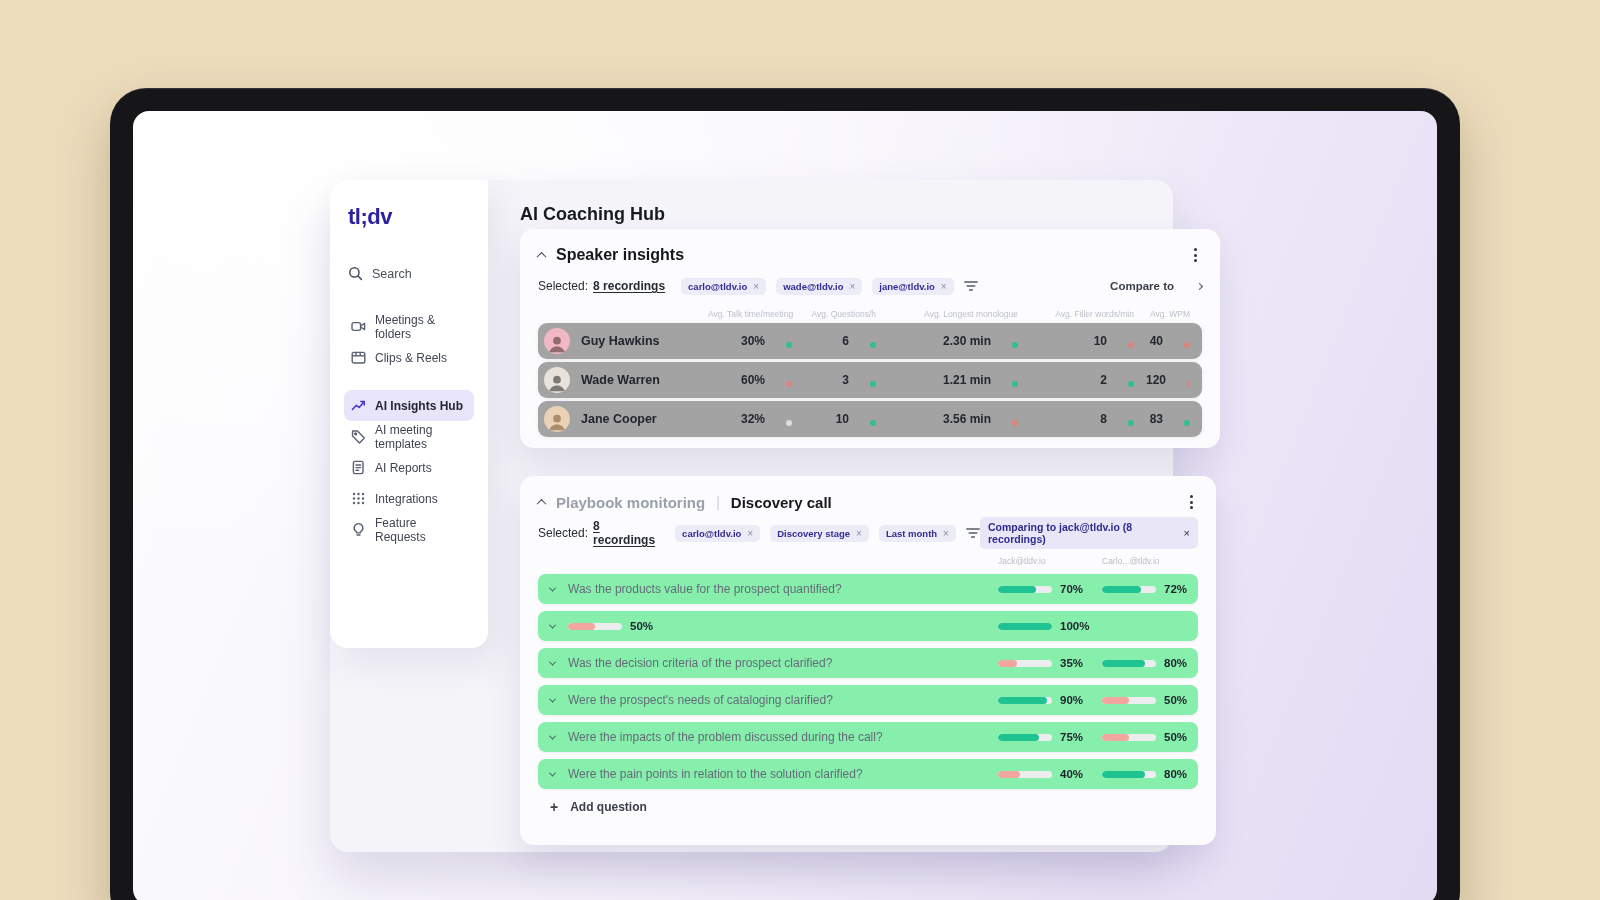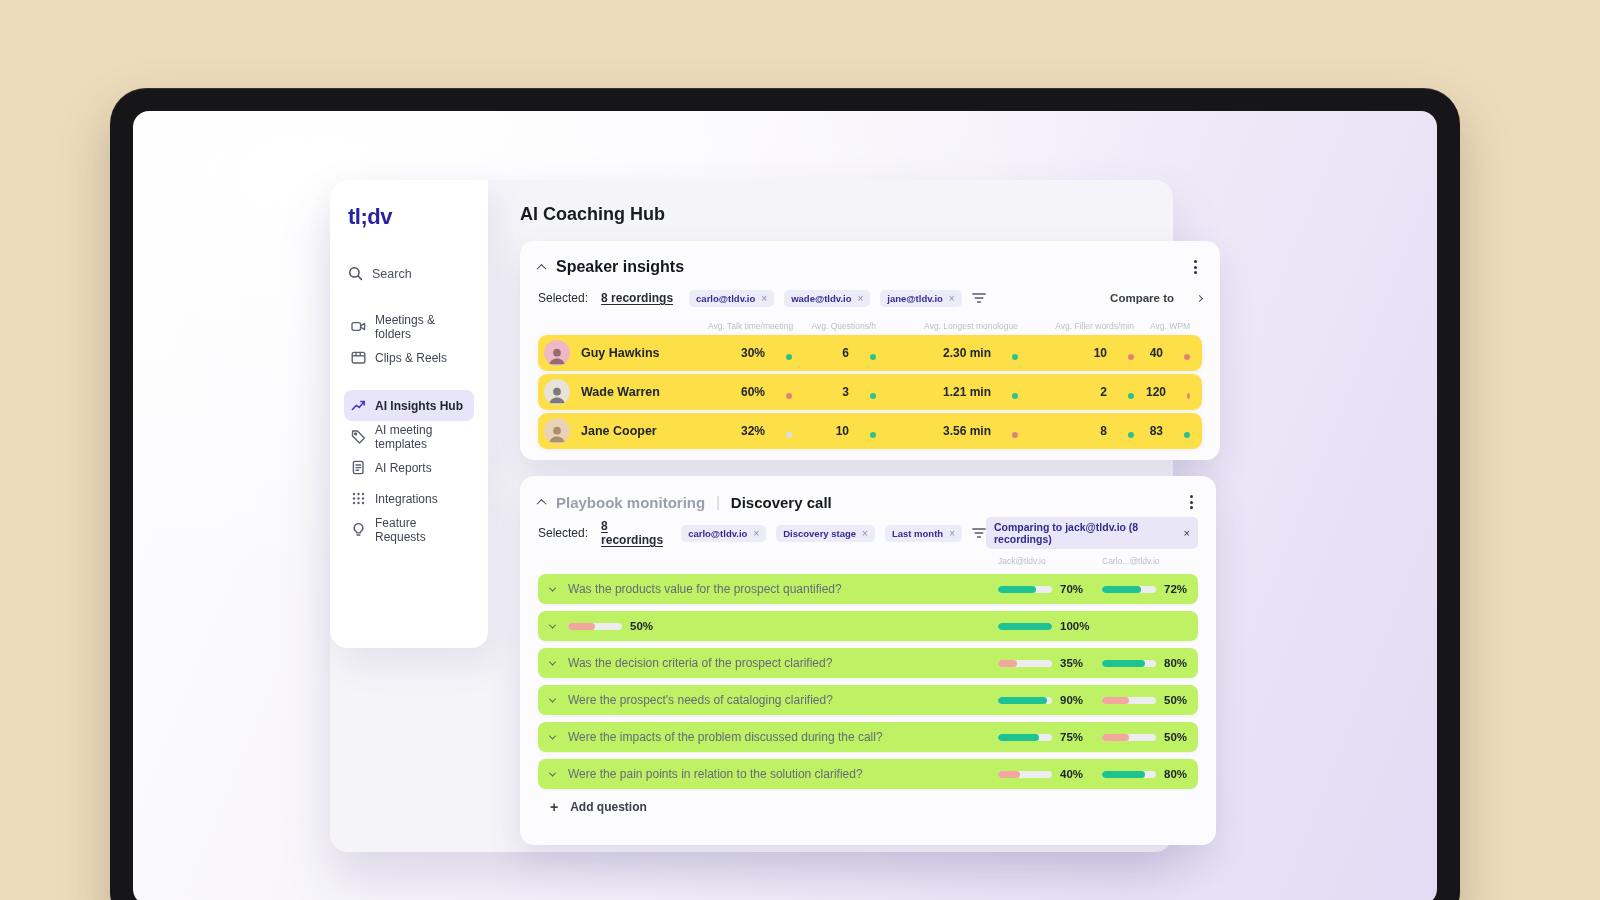--- a/index.html
+++ b/index.html
@@ -34,74 +34,74 @@
                border-radius:8px; font-size:12px; color:#3f4552; cursor:pointer; }
   .side-item .sicon { display:flex; color:#5a6170; }
   .side-item.active { background:#e8e5fa; color:#1f2430; font-weight:700;margin-top:17px; }
   .side-item.active .sicon { color:#4533d0; }
 
   .page-title { position:absolute; left:387px; top:93px; font-size:18px; font-weight:600; color:#171b22; }
 
   
   .card { position:absolute; background:#fcfcfe; border-radius:14px;
           box-shadow:0 16px 34px rgba(88,76,138,.14); padding:14px 18px; }
-  .card.speaker  { left:387px; top:130px; width:700px; height:219px; }
+  .card.speaker  { left:387px; top:118px; width:700px; height:219px; }
   .card.playbook { left:387px; top:365px; width:696px; height:369px; }
 
   .card-header { display:flex; align-items:center; height:24px; gap:11px; }
   .card-title { font-size:16px; font-weight:700; color:#14171e; }
   .muted-title { font-size:15px; font-weight:600; color:#9aa0ab; }
   .title-sep { color:#c9cdd5; font-size:14px; }
   .dark-title { font-size:15px; font-weight:700; color:#15181f; }
 
   .chev { display:inline-block; width:7px; height:7px; border-right:1.6px solid #3a404b;
           border-bottom:1.6px solid #3a404b; }
   .chev.up { transform:rotate(-135deg) translate(-1px,-1px); }
   .chev.down { transform:rotate(45deg) translate(-1px,-1px); }
   .chev.right { transform:rotate(-45deg); width:5px; height:5px; }
   .chev.small { width:5px; height:5px; border-width:1.4px; border-color:#4a505c; }
 
   .kebab { margin-left:auto; display:flex; flex-direction:column; gap:2.5px; padding:3px 5px; cursor:pointer; }
   .kebab i { width:3px; height:3px; border-radius:50%; background:#2e323c; }
 
   .sel-row { display:flex; align-items:center; margin-top:9px; height:20px; }
   .sel-label { font-size:12px; color:#262b34; }
-  .sel-count { font-size:12px; font-weight:600; color:#262b34; margin-left:13px;
+  .sel-count { font-size:12px; font-weight:600; color:#262b34; margin-left:5px;
                text-decoration:underline; text-underline-offset:2px; cursor:pointer; }
   .chips { display:flex; gap:10px; margin-left:16px; }
   .chip { display:flex; align-items:center; gap:6px; background:#ecebf8; border-radius:5px;
           padding:3px 7px; font-size:9.5px; font-weight:700; color:#332d93; cursor:pointer; white-space:nowrap; }
   .chip-x { color:#8b90a0; font-size:10px; font-weight:400; cursor:pointer; }
   .filter-btn { display:flex; margin-left:10px; cursor:pointer; }
   .compare-btn { margin-left:auto; display:flex; align-items:center; gap:23px; font-size:11.5px;
                  font-weight:600; color:#3a3f49; cursor:pointer; }
 
   
   .tbl-grid { display:grid; grid-template-columns:170px 96px 84px 142px 116px 56px; align-items:center; }
   .tbl-head { margin-top:11px; height:13px; }
   .tbl-head span { font-size:8.5px; color:#bcc0ca; text-align:right; padding-right:12px; white-space:nowrap; }
-  .srow { height:36px; background:#fde047; border-radius:9px; margin-top:3px;
+  .srow { height:36px; background:#a3a3a3; border-radius:9px; margin-top:3px;
           box-shadow:0 1px 4px rgba(50,50,90,.08); cursor:pointer; }
   .pcell { display:flex; align-items:center; gap:11px; padding-left:6px; }
   .avatar { width:26px; height:26px; border-radius:50%; overflow:hidden; display:flex; align-items:flex-end; justify-content:center; }
   .avatar svg { width:22px; height:22px; }
   .pname { font-size:12.5px; font-weight:600; color:#21252d; }
   .mcell { display:flex; align-items:flex-end; justify-content:flex-end; gap:21px; padding-right:12px; }
   .mval { font-size:12px; font-weight:600; color:#22262e; }
   .dot { width:6px; height:6px; border-radius:50%; background:#d8d9de; }
 
   
   .comparing-badge { margin-left:auto; display:flex; align-items:center; gap:9px; background:#e9e7f7;
                      border-radius:5px; padding:4px 8px; font-size:10.5px; font-weight:700;
                      color:#2f2b90; cursor:pointer; }
   .badge-x { color:#2b2f3a; font-size:11px; font-weight:400; cursor:pointer; }
   .q-grid { display:grid; grid-template-columns:18px 430px 104px 108px; align-items:center; padding:0 12px; }
   .q-labels { margin-top:12px; height:12px; }
   .q-labels span { font-size:8.5px; color:#b9bdc7; white-space:nowrap; }
-  .qrow { height:30px; background:#bef264; border-radius:8px; margin-top:7px;
+  .qrow { height:30px; background:#86efac; border-radius:8px; margin-top:7px;
           box-shadow:0 1px 3px rgba(50,50,90,.07); cursor:pointer; }
   .qtext { font-size:12px; color:#646b78; }
   .bcell { display:flex; align-items:center; gap:8px; }
   .bar { width:54px; height:7px; border-radius:4px; background:#ededf0; overflow:hidden; }
   .bar i { display:block; height:100%; border-radius:4px; background:#1fc392; }
   .pct { font-size:11.5px; font-weight:700; color:#1e222b; }
   .add-row { display:flex; align-items:center; gap:12px; margin-top:10px; padding-left:12px; cursor:pointer; }
   .plus { font-size:14px; font-weight:600; color:#3b404a; }
   .add-label { font-size:12px; font-weight:600; color:#3b404a; }
 

